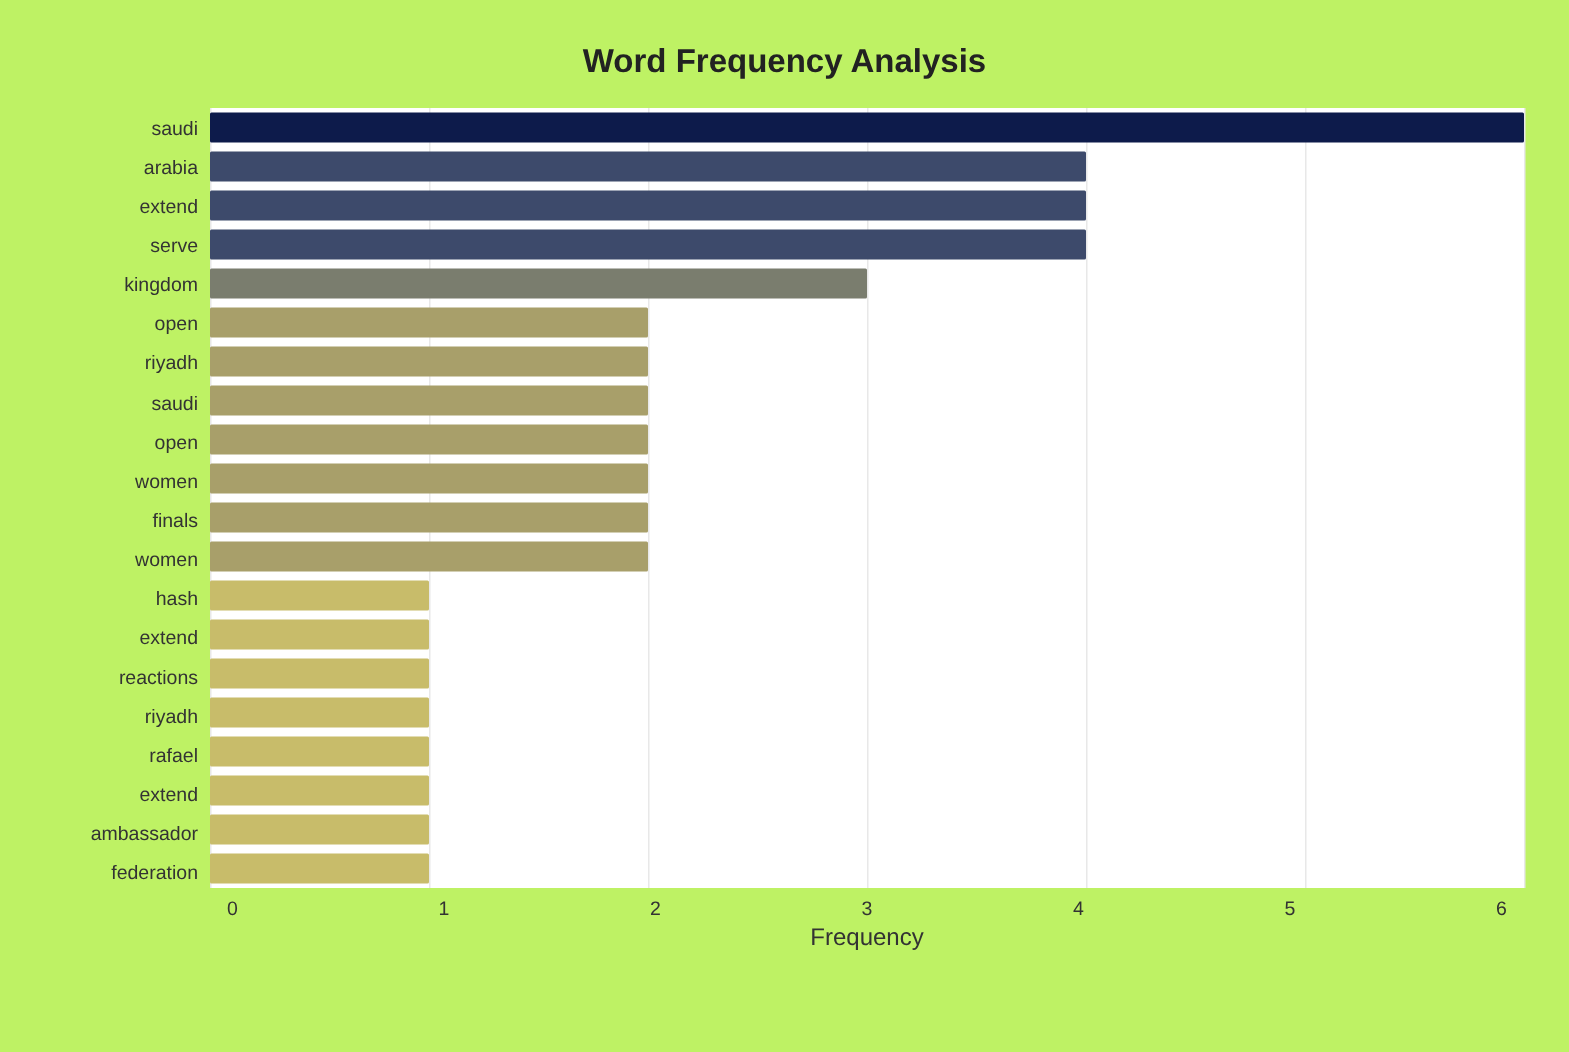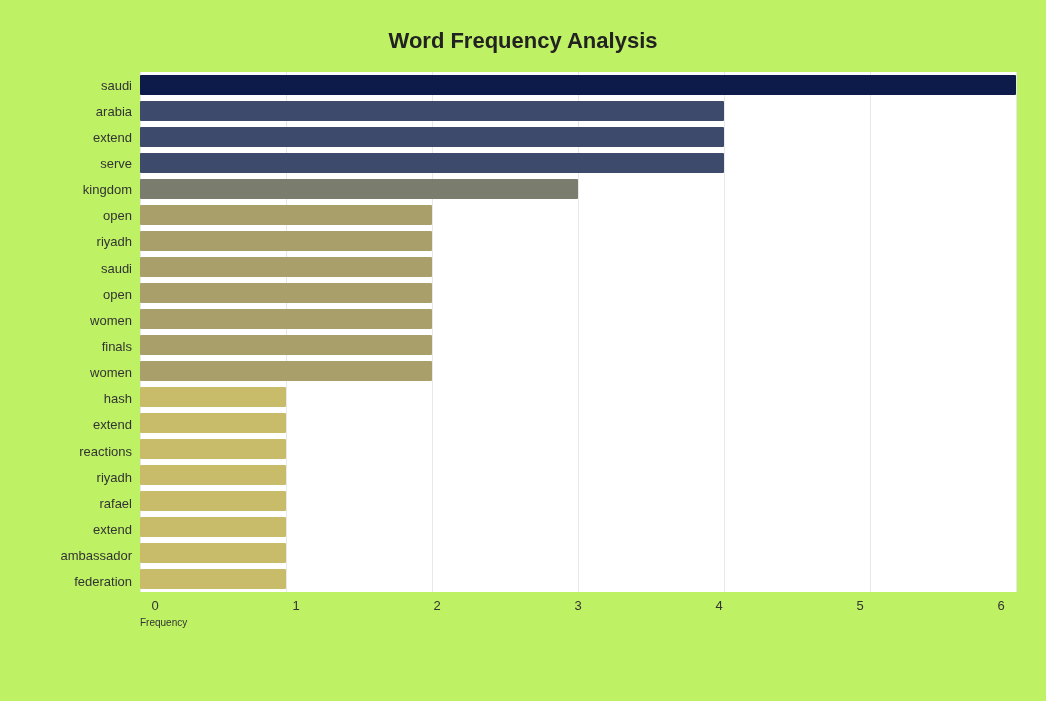--- a/index.html
+++ b/index.html
@@ -96,22 +96,22 @@
       padding-top: 6px;
       width: 100%;
     }
     .x-tick {
       font-size: 13px;
       color: #333;
       text-align: center;
       width: 30px;
     }
     .x-label {
-      text-align: left;
-      font-size: 10px;
+      text-align: center;
+      font-size: 16px;
       color: #333;
       margin-top: 4px;
     }
     
     .bar-6 { background-color: #0d1b4b; }
     .bar-4 { background-color: #3d4a6b; }
     .bar-3 { background-color: #7a7d6e; }
     .bar-2 { background-color: #a89f6a; }
     .bar-1 { background-color: #c8bc6a; }
   </style>

